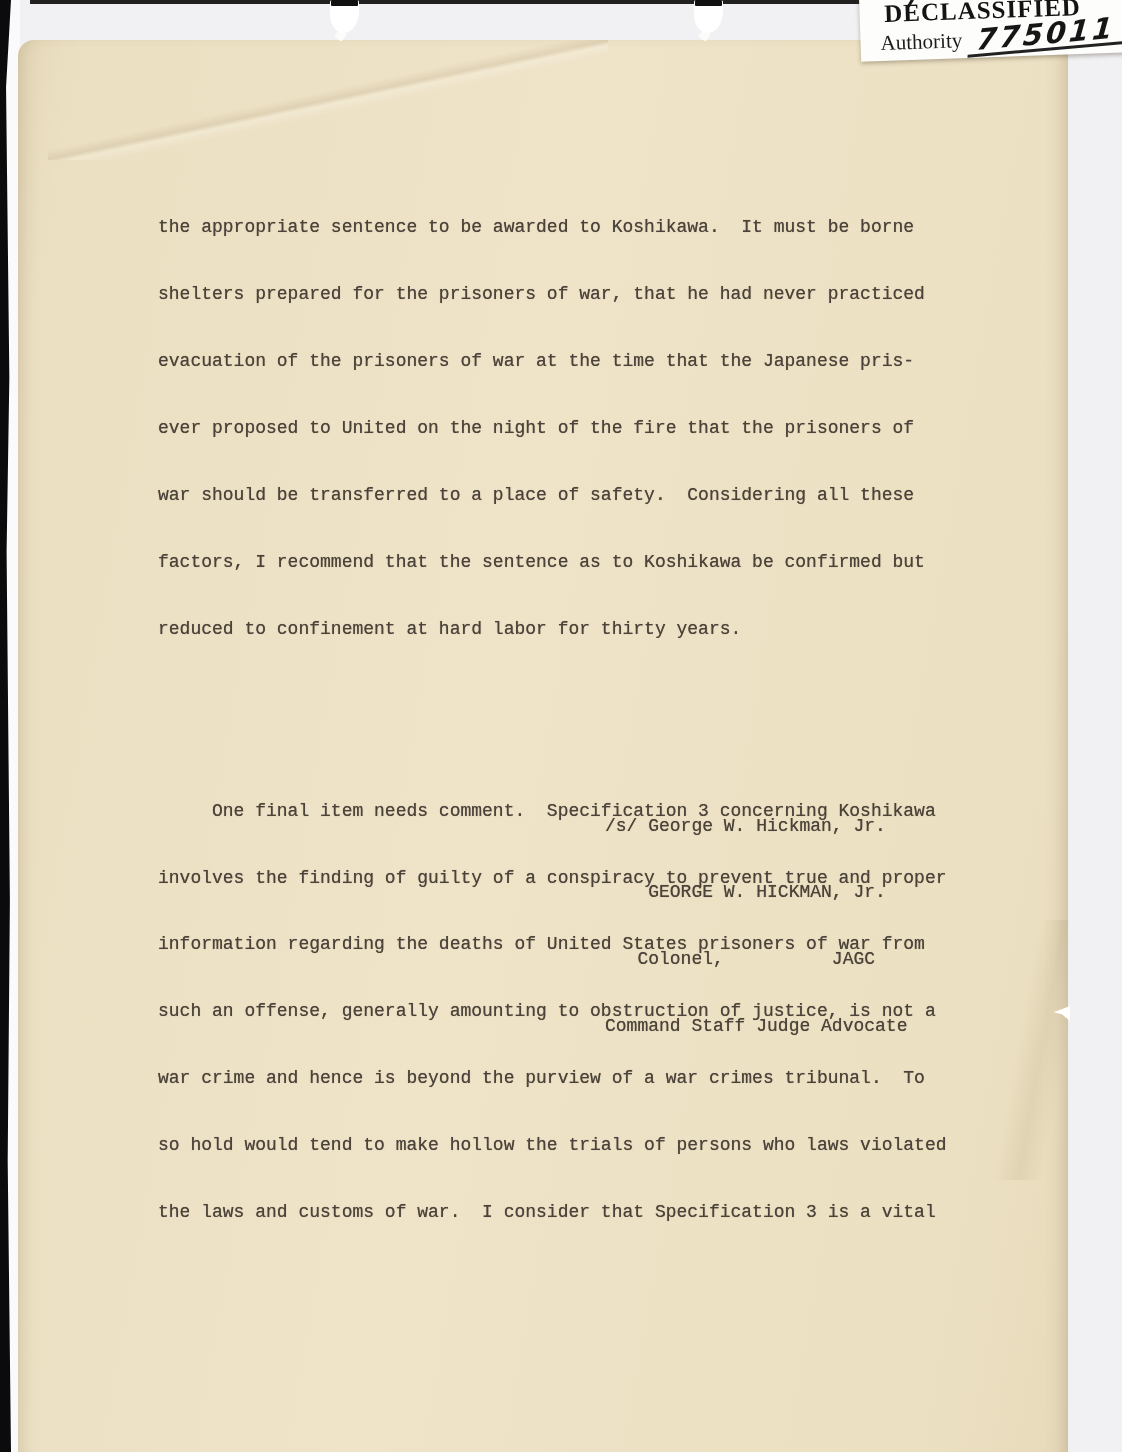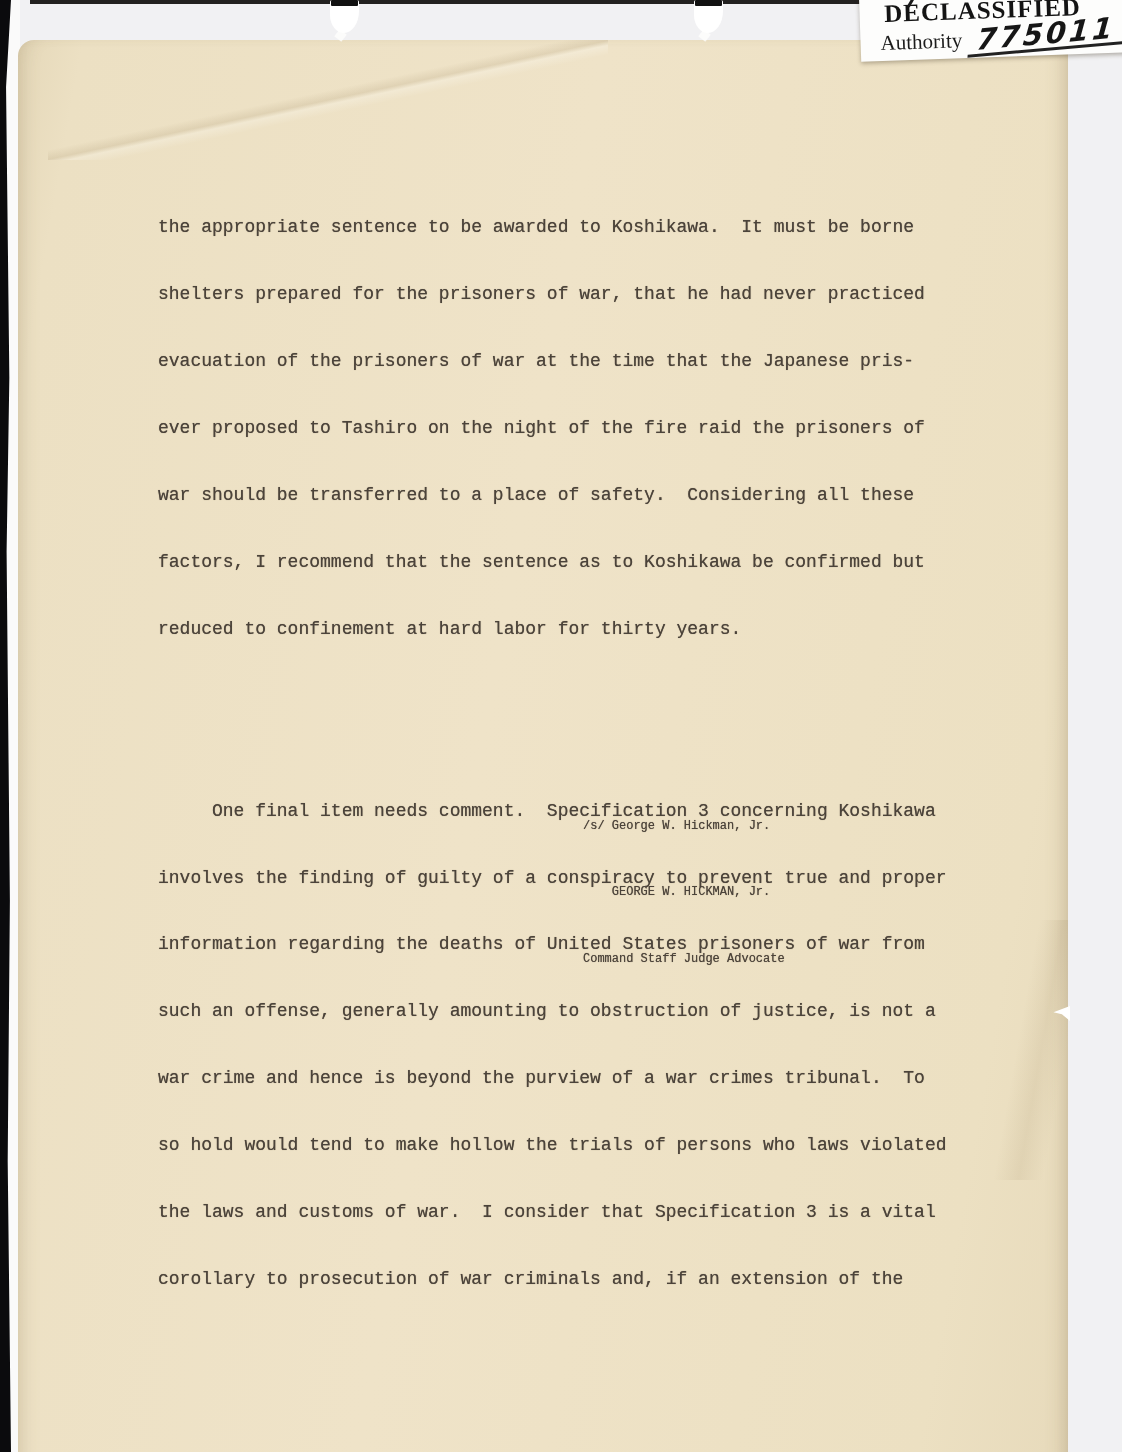--- a/index.html
+++ b/index.html
@@ -119,22 +119,22 @@
     font-size:18px; line-height:22.3px;
     color:#4b433a;
     white-space:pre;
     text-shadow:0 0 .7px rgba(70,58,45,.75);
     z-index:3;
   }
   .paragraph { margin:0 0 26px 0; }
   .line { height:22.3px; }
 
   .signature-block {
-    position:absolute; left:565px; top:730px;
-    font-size:12px; line-height:22.3px;
+    position:absolute; left:587px; top:730px;
+    font-size:18px; line-height:22.3px;
     color:#4b433a;
     white-space:pre;
     text-shadow:0 0 .7px rgba(70,58,45,.75);
     z-index:3;
   }
 </style>
 </head>
 <body>
 
 <div class="left-white-strip"></div>
@@ -142,45 +142,45 @@
 
 <div class="page">
   <div class="crease-tl"></div>
   <div class="crease-right"></div>
 
   <div class="text-block">
     <div class="paragraph">
       <div class="line">the appropriate sentence to be awarded to Koshikawa.  It must be borne</div>
       <div class="line">shelters prepared for the prisoners of war, that he had never practiced</div>
       <div class="line">evacuation of the prisoners of war at the time that the Japanese pris-</div>
-      <div class="line">ever proposed to Tashiro on the night of the fire raid the prisoners of</div>
+      <div class="line">ever proposed to United on the night of the fire that the prisoners of</div>
       <div class="line">war should be transferred to a place of safety.  Considering all these</div>
       <div class="line">factors, I recommend that the sentence as to Koshikawa be confirmed but</div>
       <div class="line">reduced to confinement at hard labor for thirty years.</div>
     </div>
     <div class="paragraph">
       <div class="line">     One final item needs comment.  Specification 3 concerning Koshikawa</div>
       <div class="line">involves the finding of guilty of a conspiracy to prevent true and proper</div>
       <div class="line">information regarding the deaths of United States prisoners of war from</div>
       <div class="line">such an offense, generally amounting to obstruction of justice, is not a</div>
       <div class="line">war crime and hence is beyond the purview of a war crimes tribunal.  To</div>
       <div class="line">so hold would tend to make hollow the trials of persons who laws violated</div>
       <div class="line">the laws and customs of war.  I consider that Specification 3 is a vital</div>
-      <div class="line">corollary to prosecution of war criminals and, if an extension of the</div>
       
       
       
       
     </div>
     
   </div>
 
   <div class="signature-block">
     <div class="line">/s/ George W. Hickman, Jr.</div>
     <div class="line">    GEORGE W. HICKMAN, Jr.</div>
+    <div class="line">   Colonel,          JAGC</div>
     <div class="line">Command Staff Judge Advocate</div>
   </div>
 
   <div class="tear-right"></div>
 </div>
 
 <div class="top-edge"></div>
 <div class="top-edge-right"></div>
 
 <div class="hole hole-1"></div>

